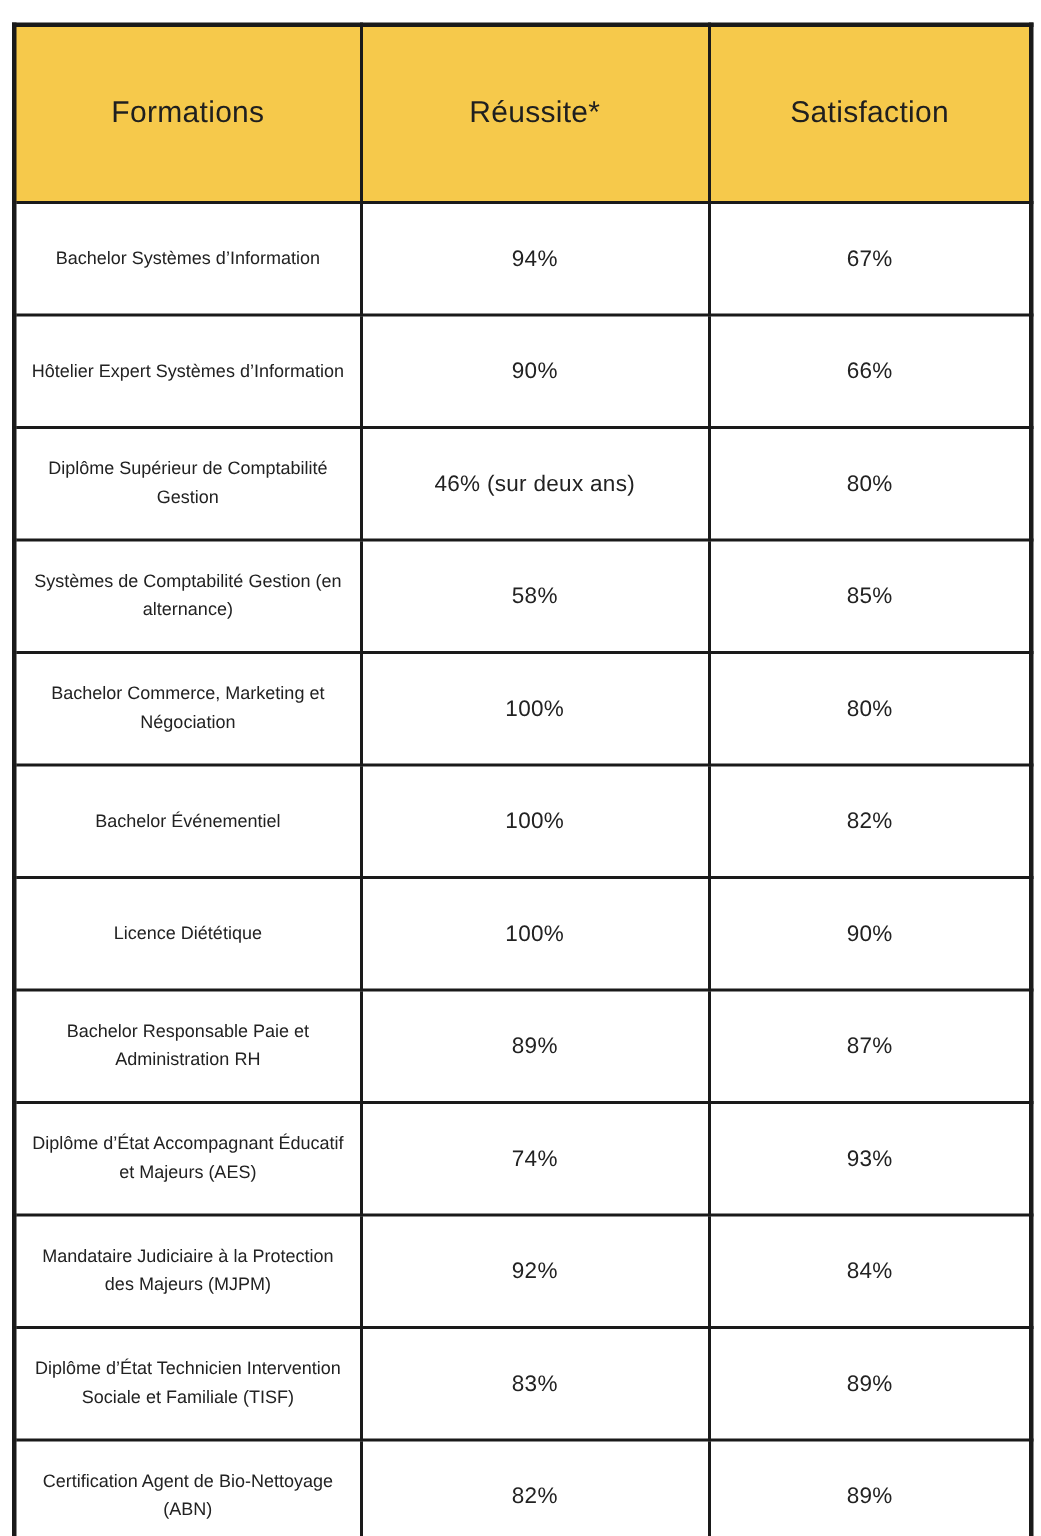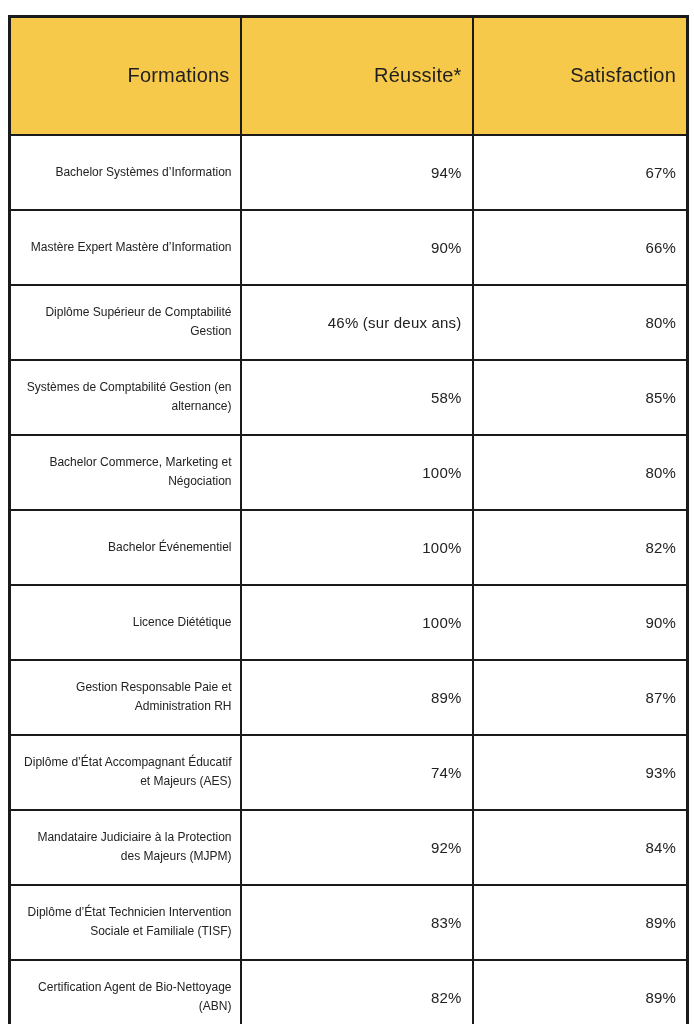--- a/index.html
+++ b/index.html
@@ -27,21 +27,21 @@
     border-collapse: collapse;
     table-layout: fixed;
     border: 3px solid var(--border);
     background: #fff;
   }
   col.c-formation   { width: 231px; }
   col.c-reussite    { width: 232px; }
   col.c-satisfaction{ width: 215px; }
   th, td {
     border: 2px solid var(--border);
-    text-align: right;
+    text-align: center;
     vertical-align: middle;
   }
   thead th {
     background: var(--header-bg);
     height: 118px;
     font-size: 20px;
     font-weight: 500;
     letter-spacing: 0.2px;
     color: #1f1f1f;
     padding: 4px 10px;
@@ -79,21 +79,21 @@
       </tr>
     </thead>
     <tbody>
   <tr>
     <td class="cell-formation">Bachelor Systèmes d’Information</td>
     <td class="cell-value">94%</td>
     <td class="cell-value">67%</td>
   </tr>
 
   <tr>
-    <td class="cell-formation">Mastère Expert Mastère d’Information</td>
+    <td class="cell-formation">Hôtelier Expert Systèmes d’Information</td>
     <td class="cell-value">90%</td>
     <td class="cell-value">66%</td>
   </tr>
 
   <tr>
     <td class="cell-formation">Diplôme Supérieur de Comptabilité Gestion</td>
     <td class="cell-value">46% (sur deux ans)</td>
     <td class="cell-value">80%</td>
   </tr>
 
@@ -116,21 +116,21 @@
   </tr>
 
 
   <tr>
     <td class="cell-formation">Licence Diététique</td>
     <td class="cell-value">100%</td>
     <td class="cell-value">90%</td>
   </tr>
 
   <tr>
-    <td class="cell-formation">Gestion Responsable Paie et Administration RH</td>
+    <td class="cell-formation">Bachelor Responsable Paie et Administration RH</td>
     <td class="cell-value">89%</td>
     <td class="cell-value">87%</td>
   </tr>
 
   <tr>
     <td class="cell-formation">Diplôme d’État Accompagnant Éducatif et Majeurs (AES)</td>
     <td class="cell-value">74%</td>
     <td class="cell-value">93%</td>
   </tr>
 

